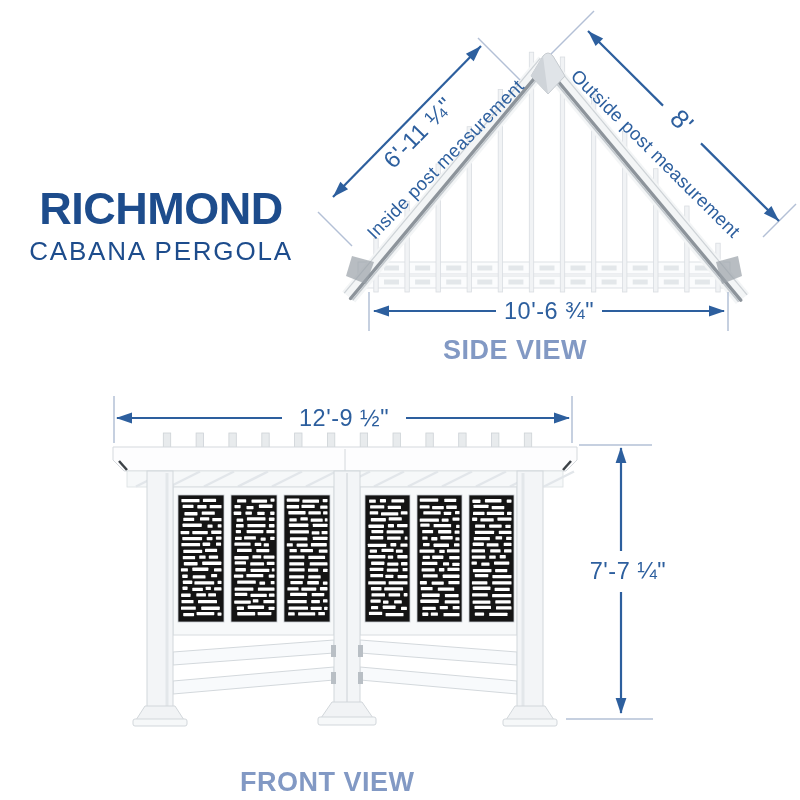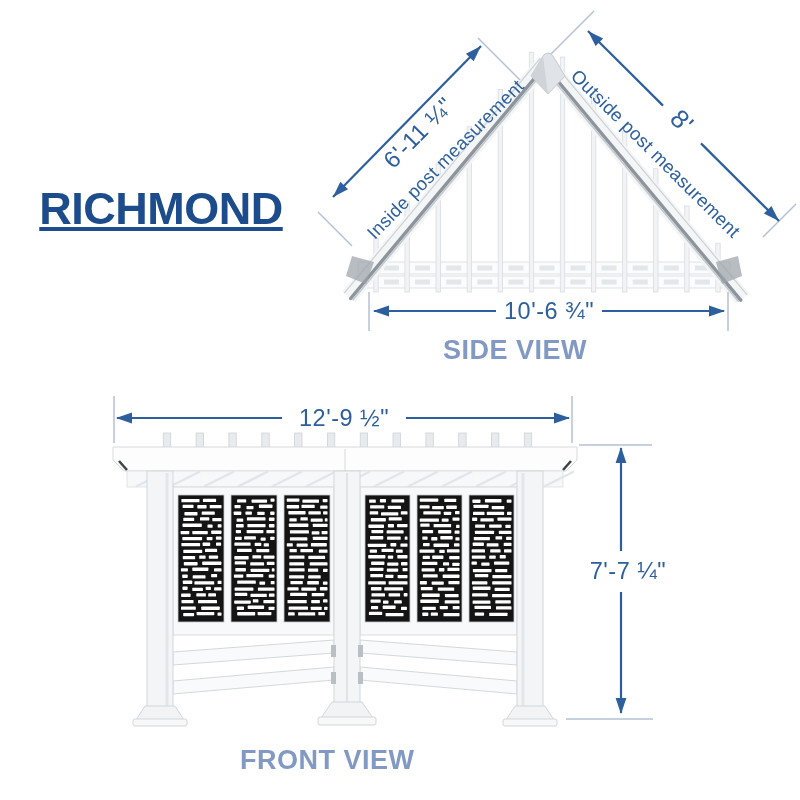--- a/index.html
+++ b/index.html
@@ -5,27 +5,27 @@
   :root{
     --title-navy:#1d4c8c;
     --dimension-blue:#2d5f9e;
     --extension-blue:#b3c0d6;
     --view-label-blue:#8299c4;
     --panel-black:#141414;
   }
   html,body{margin:0;padding:0;background:#ffffff;}
   .stage{position:relative;width:800px;height:800px;background:#fff;overflow:hidden;
          font-family:"Liberation Sans",sans-serif;}
-  .brand{position:absolute;left:28px;top:186px;width:266px;text-align:center;color:var(--title-navy);text-decoration:underline;}
+  .brand{position:absolute;left:28px;top:186px;width:266px;text-align:center;color:var(--title-navy);}
   .brand h1{margin:0;font-size:45px;line-height:1;font-weight:700;letter-spacing:-0.5px;}
   .brand .sub{font-size:26px;letter-spacing:1.8px;margin-top:5px;font-weight:400;}
   .view-label{position:absolute;width:220px;font-weight:700;font-size:27px;
               color:var(--view-label-blue);letter-spacing:0.5px;}
   #sideLabel{left:443px;top:335px;}
-  #frontLabel{left:240px;top:745px;}
+  #frontLabel{left:240px;top:767px;}
   svg{position:absolute;left:0;top:0;}
   .dim{stroke:var(--dimension-blue);stroke-width:2.2;fill:none;}
   .ext{stroke:var(--extension-blue);stroke-width:1.5;fill:none;}
   .arrow{fill:var(--dimension-blue);stroke:none;}
   text{font-family:"Liberation Sans",sans-serif;}
   .dim-value{fill:var(--dimension-blue);font-size:23.5px;text-anchor:middle;letter-spacing:0.5px;}
   .dim-value.lg{font-size:26px;}
   .dim-note{fill:var(--dimension-blue);font-size:18.5px;text-anchor:middle;letter-spacing:0.3px;}
   .band{fill:#fbfcfd;stroke:#dde1e5;stroke-width:1;}
   .wing{fill:#f7f9fa;stroke:#d8dce0;stroke-width:1;}
@@ -35,20 +35,21 @@
   .plate{fill:#f6f8f9;stroke:#d2d7db;stroke-width:1;}
   .panel-bg{fill:var(--panel-black);stroke:#c9ced3;stroke-width:0.8;}
 </style>
 </head>
 <body>
 
 <div class="stage">
 
   <header class="brand">
     <h1>RICHMOND</h1>
+    <div class="sub">CABANA PERGOLA</div>
   </header>
 
   <svg width="800" height="800" viewBox="0 0 800 800">
 
     <g>
       <rect x="358" y="262" width="372" height="12" class="band"></rect>
       <rect x="358" y="276" width="372" height="12" class="band"></rect>
       <g id="bandDashes">
           <rect x="384.0" y="265.5" width="15" height="5" fill="#e3e7ea"></rect>
           <rect x="384.0" y="279.5" width="15" height="5" fill="#e3e7ea"></rect>

